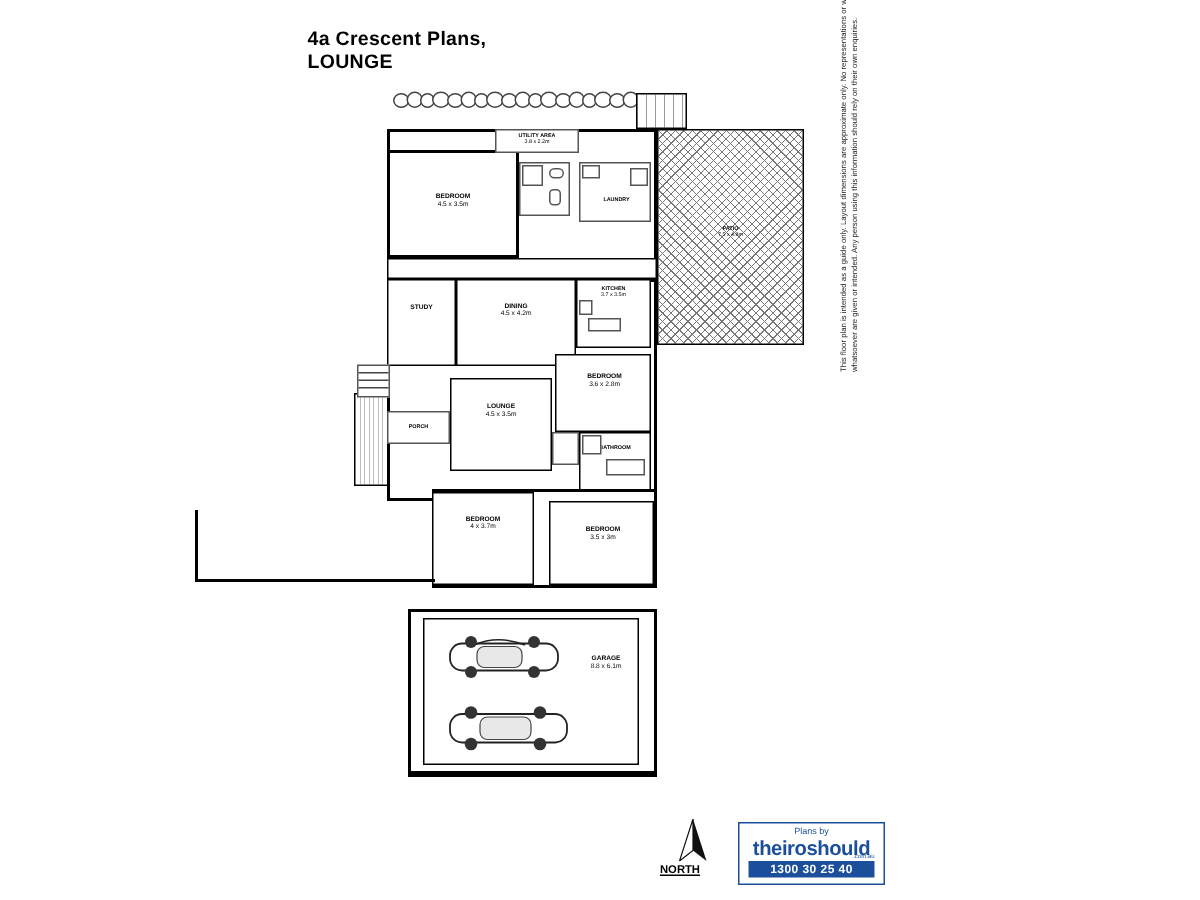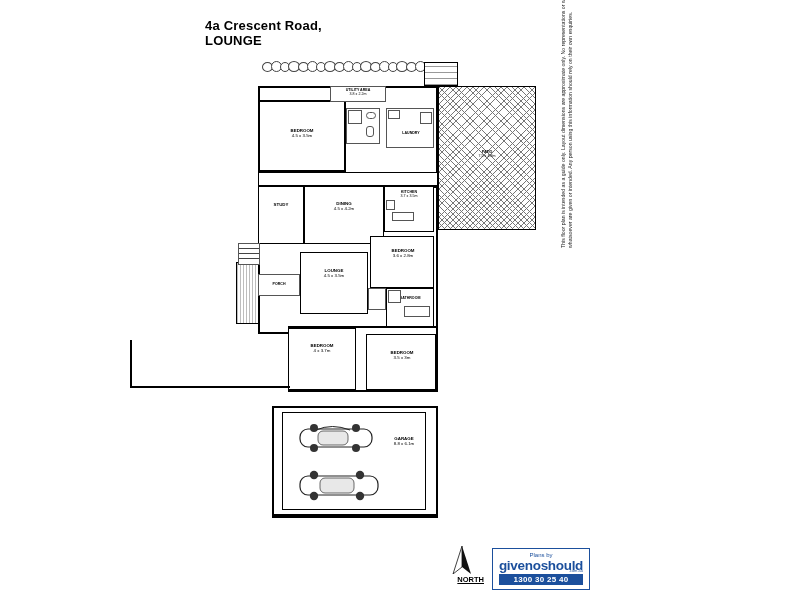--- a/index.html
+++ b/index.html
@@ -109,21 +109,21 @@
   .car {
     position: absolute;
   }
 
   
   #north {
     position: absolute;
     left: 440px;
     top: 546px;
     width: 44px;
-    text-align: right;
+    text-align: left;
     text-decoration: underline;
   }
   #north .arrow { display:block; margin: 0 auto; }
   #north .txt {
     display: block;
     font-size: 7.5px;
     font-weight: bold;
     margin-top: 1px;
   }
 
@@ -186,21 +186,21 @@
     transform: rotate(-90deg);
     transform-origin: left top;
     white-space: normal;
   }
   #disclaimer .line { display: block; }
 </style>
 </head>
 <body>
 
 <div id="title">
-  <div>4a Crescent Road,</div>
+  <div>4a Crescent Plans,</div>
   <div>LOUNGE</div>
 </div>
 
 <div id="plan">
 
   <div>
     <div class="bush" style="left:262px;top:62px;width:9px;height:8px;"></div>
     <div class="bush" style="left:271px;top:61px;width:9px;height:9px;"></div>
     <div class="bush" style="left:280px;top:62px;width:8px;height:8px;"></div>
     <div class="bush" style="left:288px;top:61px;width:10px;height:9px;"></div>
@@ -362,21 +362,21 @@
   <svg class="arrow" width="20" height="28" viewBox="0 0 20 28">
     <polygon points="10,0 19,28 10,21" fill="#111"></polygon>
     <polygon points="10,0 1,28 10,21" fill="#ffffff" stroke="#111" stroke-width="0.8"></polygon>
   </svg>
   <span class="txt">NORTH</span>
 </div>
 
 <div id="logo">
   <div class="plansby">Plans by</div>
   <div class="brand">
-    <span>given</span><span class="o">o</span><span>should</span>
+    <span>their</span><span class="o">o</span><span>should</span>
   </div>
   <div class="dotcom">.com.au</div>
   <div class="phonebar">1300 30 25 40</div>
 </div>
 
 <div id="disclaimer">
   <span class="line">This floor plan is intended as a guide only. Layout dimensions are approximate only. No representations or warranties of any nature</span>
   <span class="line">whatsoever are given or intended. Any person using this information should rely on their own enquiries.</span>
 </div>
 

